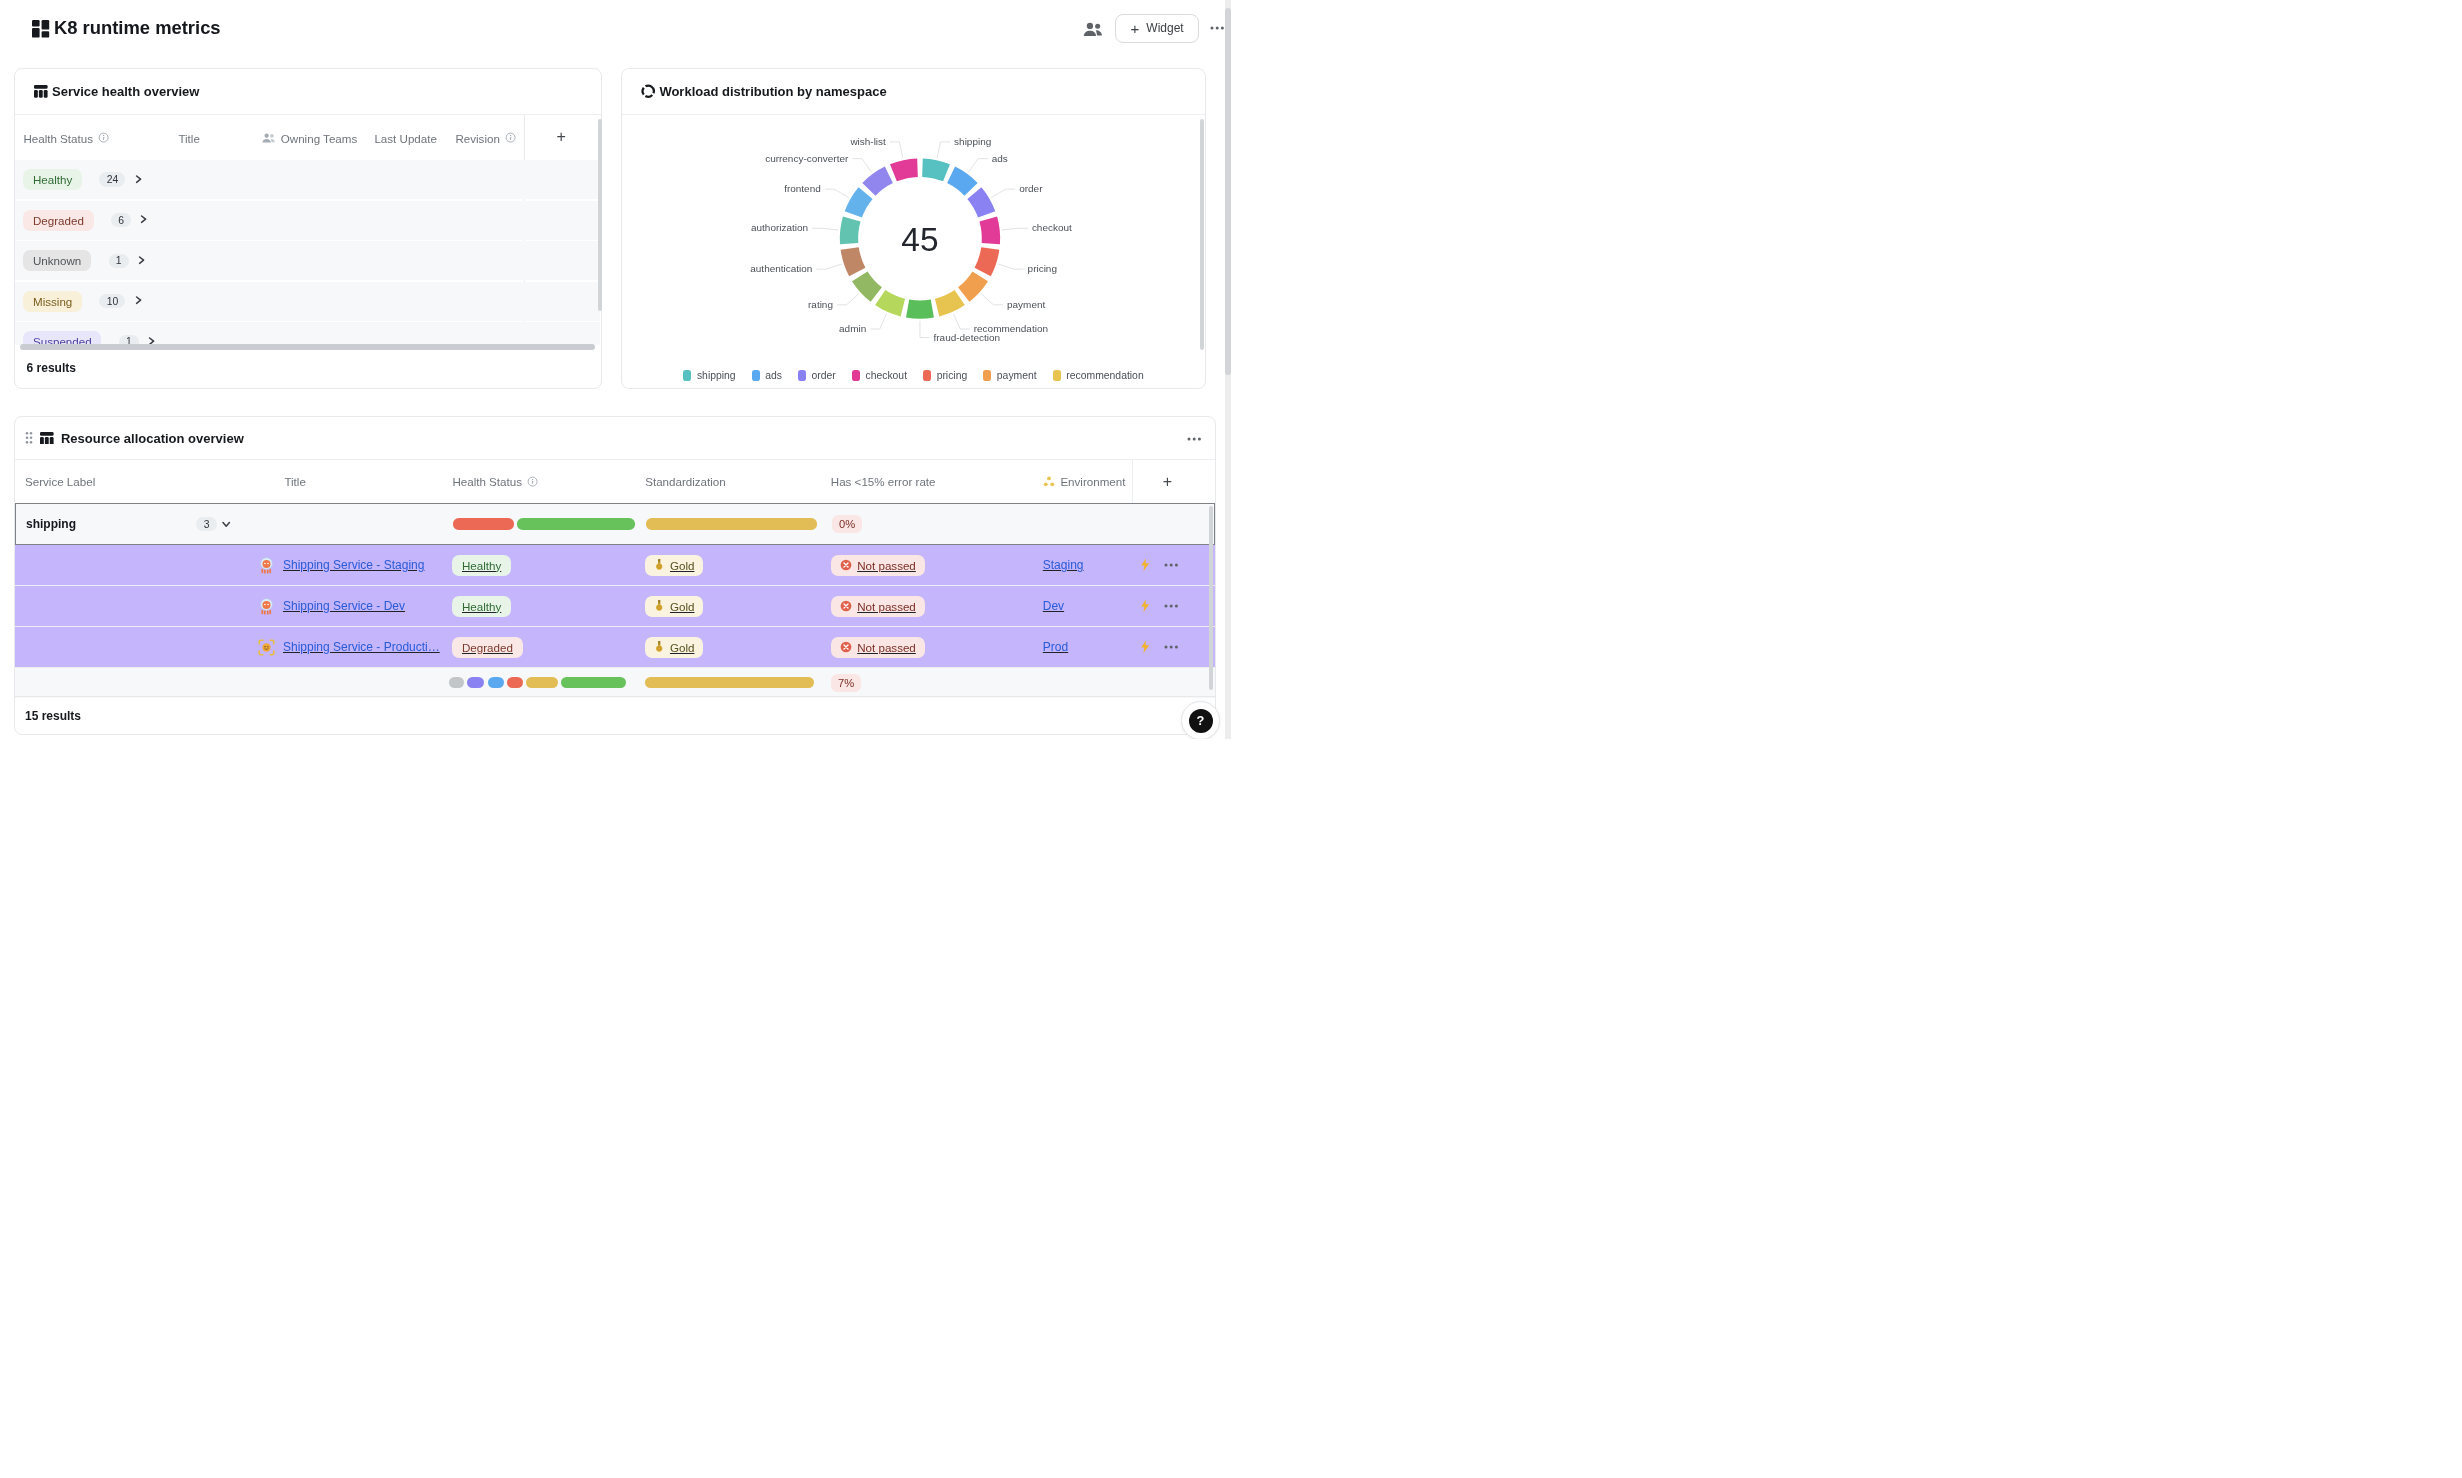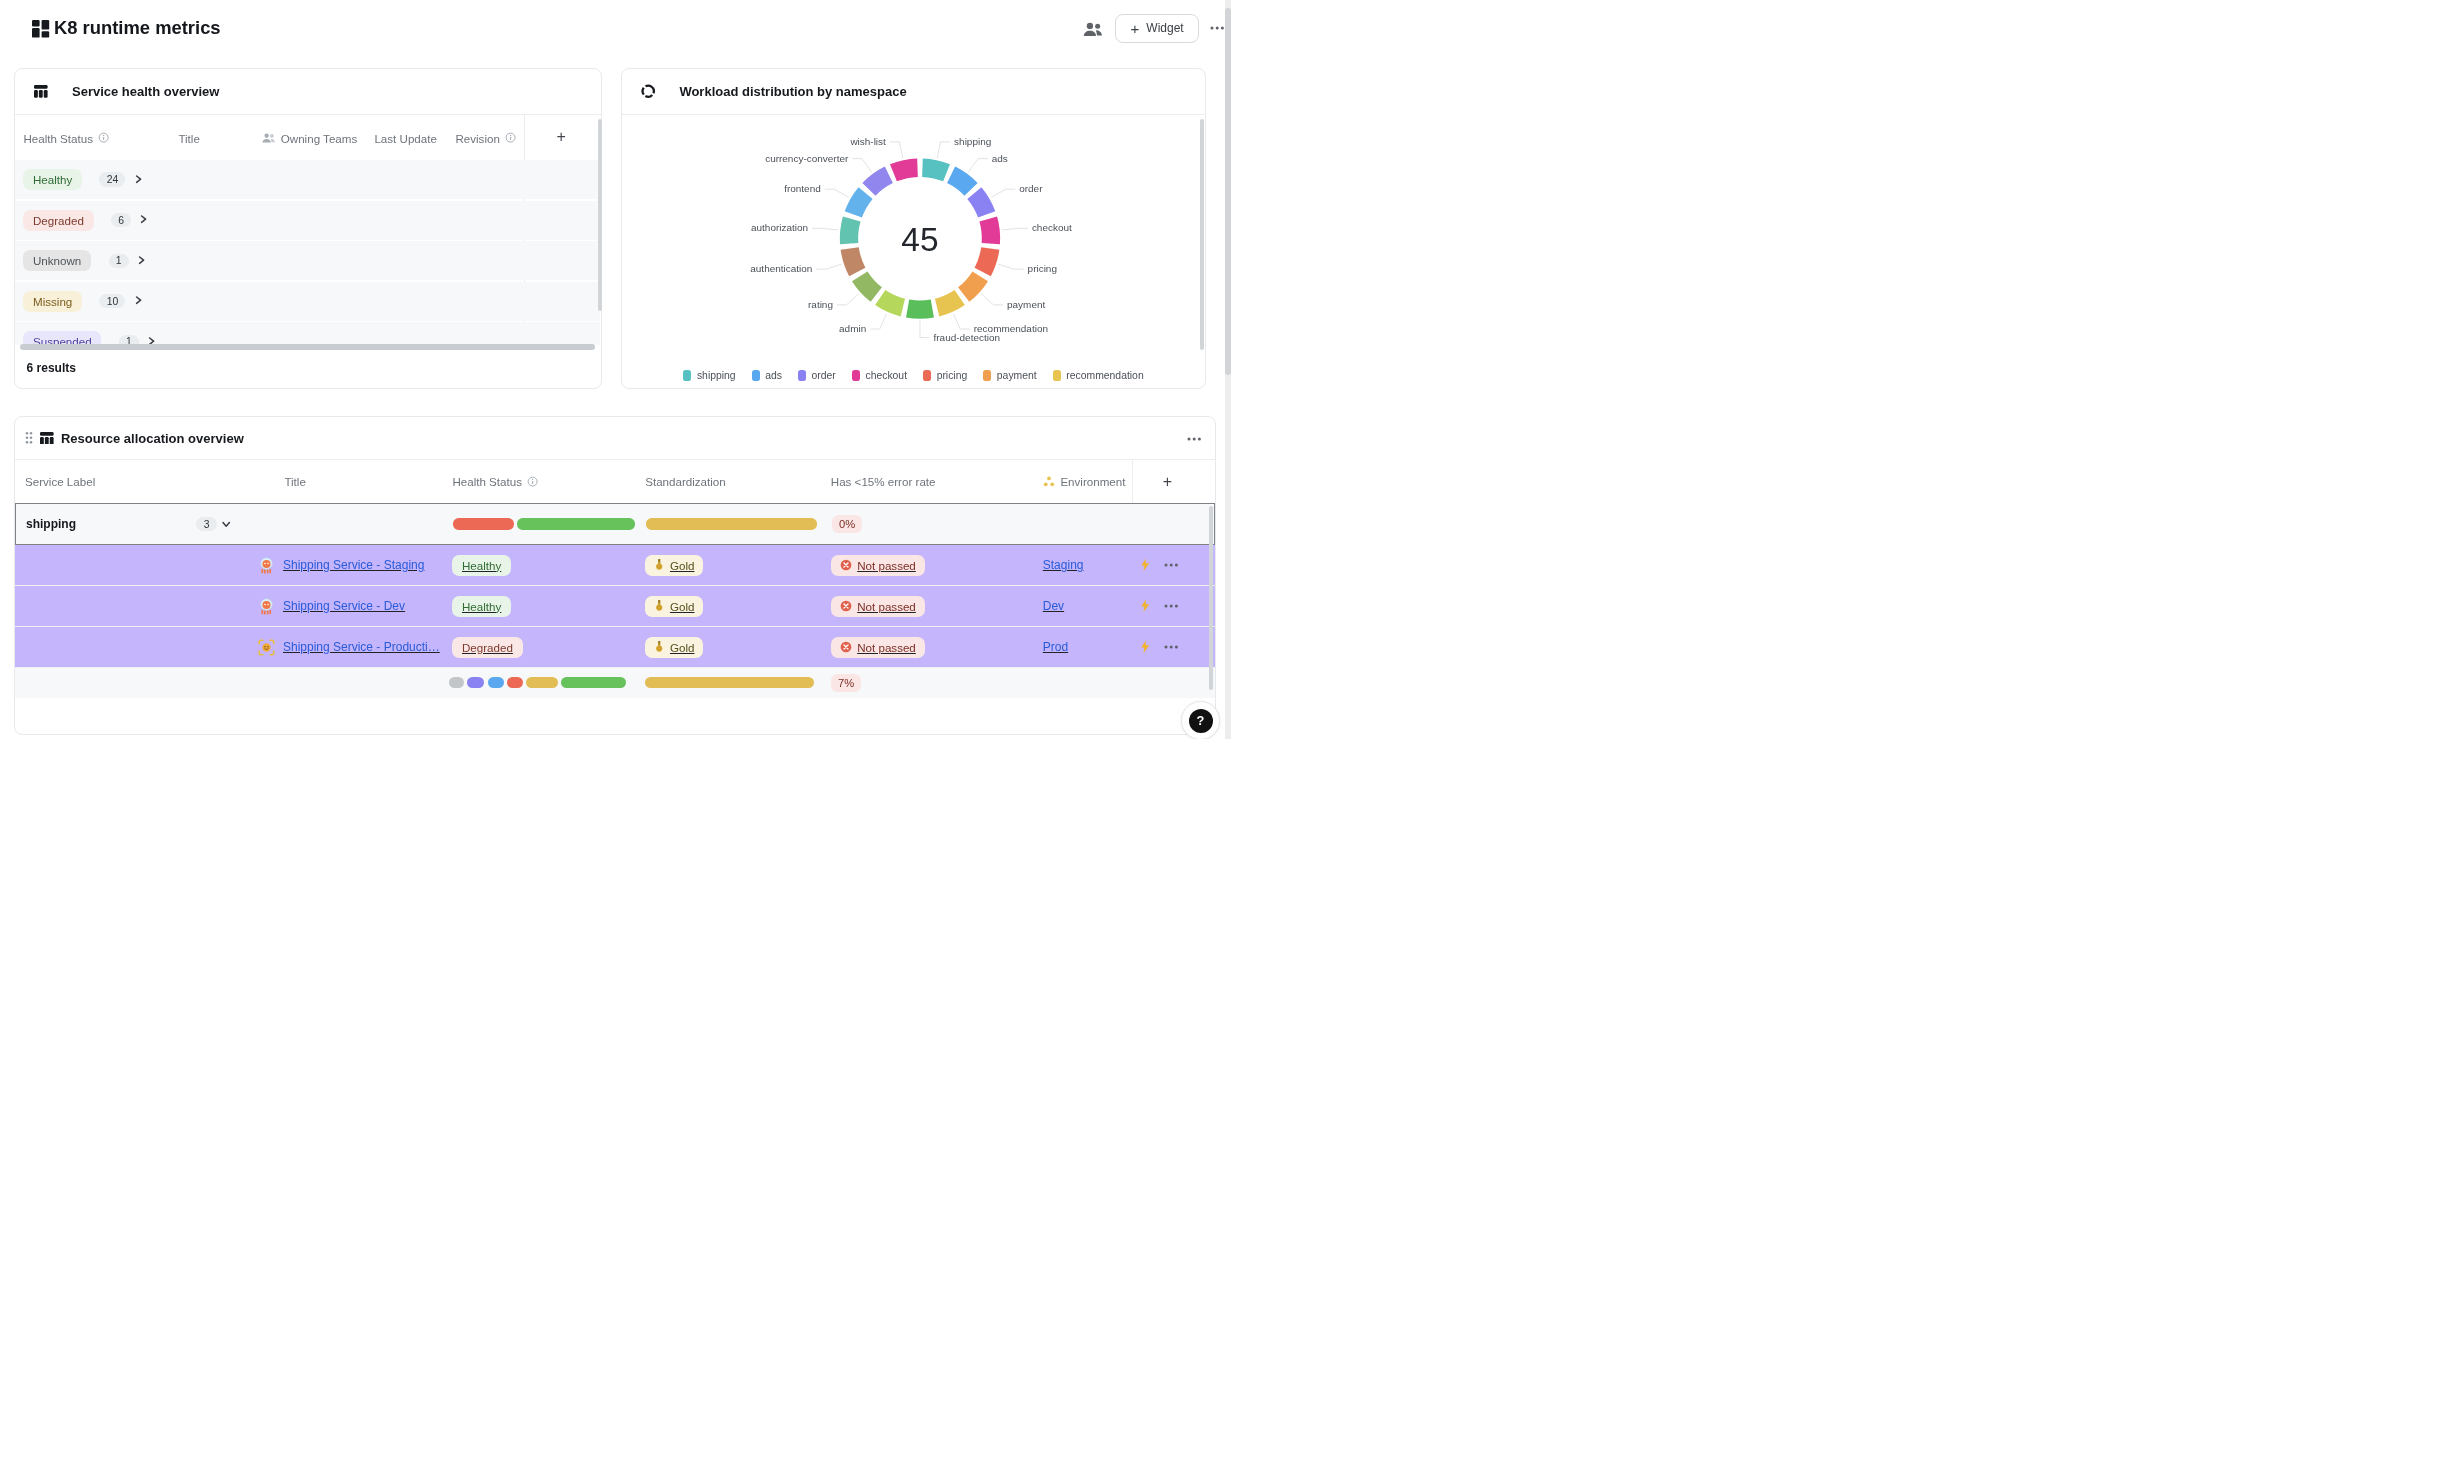--- a/index.html
+++ b/index.html
@@ -3,21 +3,21 @@
 <meta charset="utf-8">
 <style>
   html,body{margin:0;padding:0;}
   body{width:1231px;height:739px;position:relative;overflow:hidden;background:#ffffff;
        font-family:"Liberation Sans",sans-serif;color:#1f2329;}
   .card{position:absolute;background:#fff;border:0.8px solid #e7e9ec;border-radius:8px;box-sizing:border-box;}
   #card-sh{left:14.4px;top:68px;width:588px;height:321px;}
   #card-wl{left:621px;top:68px;width:585px;height:321px;}
   #card-ra{left:14.4px;top:416px;width:1202px;height:319px;}
   .card-title{position:absolute;top:0;left:0;right:0;height:46px;display:flex;align-items:center;
-      padding-left:19px;gap:24px;font-size:13px;font-weight:700;color:#16191d;
+      padding-left:19px;gap:4px;font-size:13px;font-weight:700;color:#16191d;
       border-bottom:0.8px solid #eceef0;box-sizing:border-box;}
   .ic{display:inline-flex;align-items:center;justify-content:center;line-height:0;}
   
   #app-header{position:absolute;top:0;left:16px;right:0;height:57px;}
   #page-title{position:absolute;left:38px;top:17px;font-size:18.4px;font-weight:700;color:#14171c;}
   #dash-ic{position:absolute;left:16px;top:20px;}
   #hdr-people{position:absolute;left:1067px;top:21.6px;cursor:pointer;}
   #widget-btn{position:absolute;left:1099px;top:13.6px;height:29.5px;border:0.8px solid #d8dade;border-radius:8px;
       display:flex;align-items:center;gap:7.2px;padding:0 14.4px;box-sizing:border-box;cursor:pointer;background:#fff;}
   #widget-btn .plus{font-size:15px;color:#3a3f45;font-weight:400;}
@@ -626,20 +626,21 @@
           <span class="bar" style="width: 169px; background: rgb(226, 189, 85);"></span>
         </div>
         <div class="cell c-er">
           <span class="pct">7%</span>
         </div>
         <div class="cell c-en"></div>
         <div class="cell c-ac"></div>
       </div>
     </div>
   <div class="vthumb" style="left:1194px;top:89px;height:184px;"></div>
+  <div id="ra-results">15 results</div>
 </div>
 
 <div id="page-scrollbar"></div>
 <div id="page-thumb"></div>
 <div id="help-btn">
   <div id="help-inner">
     <span>?</span>
   </div>
 </div>
 

